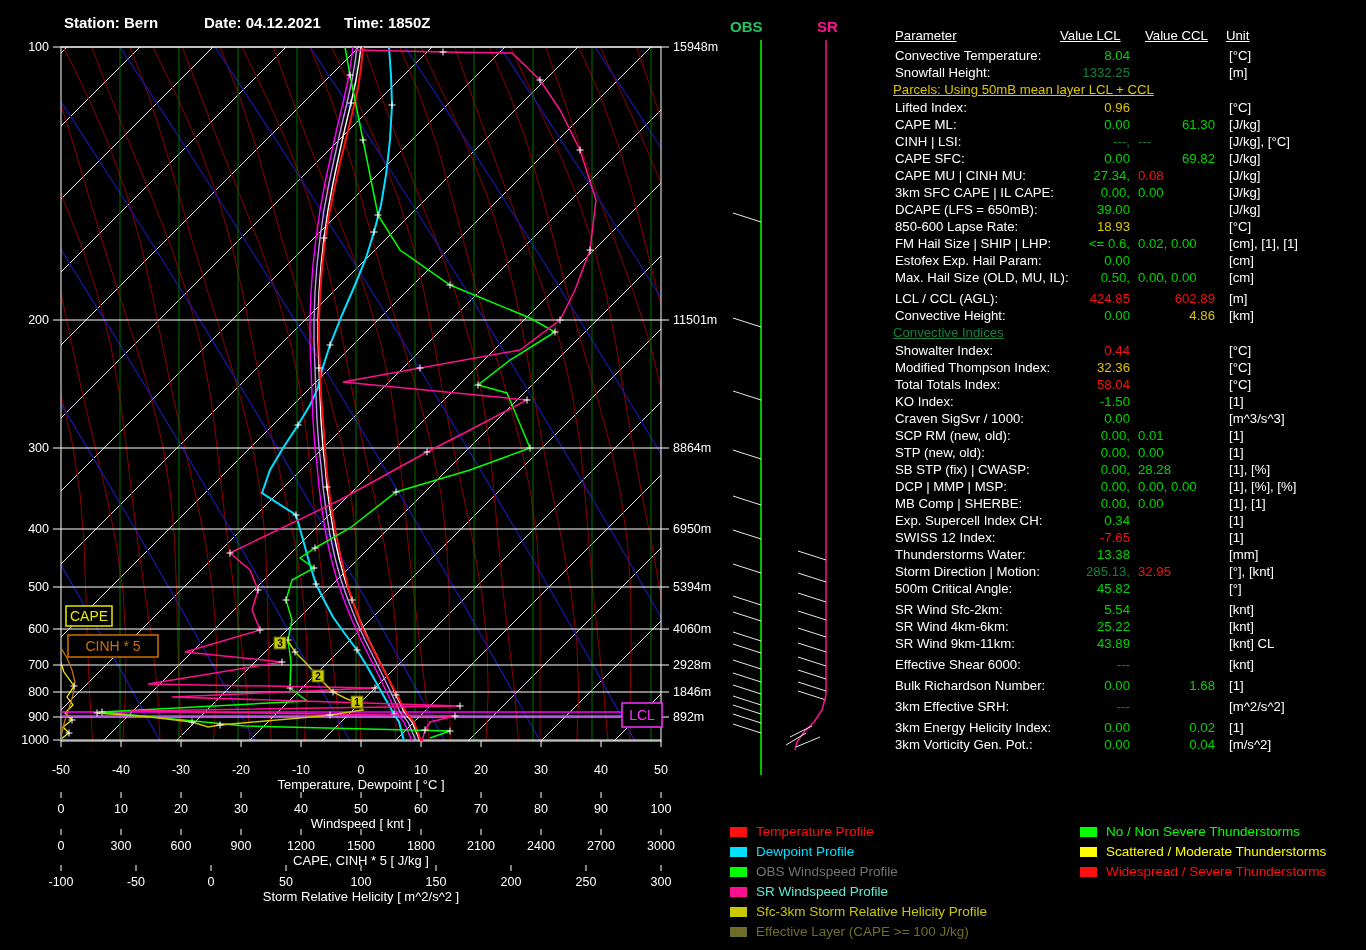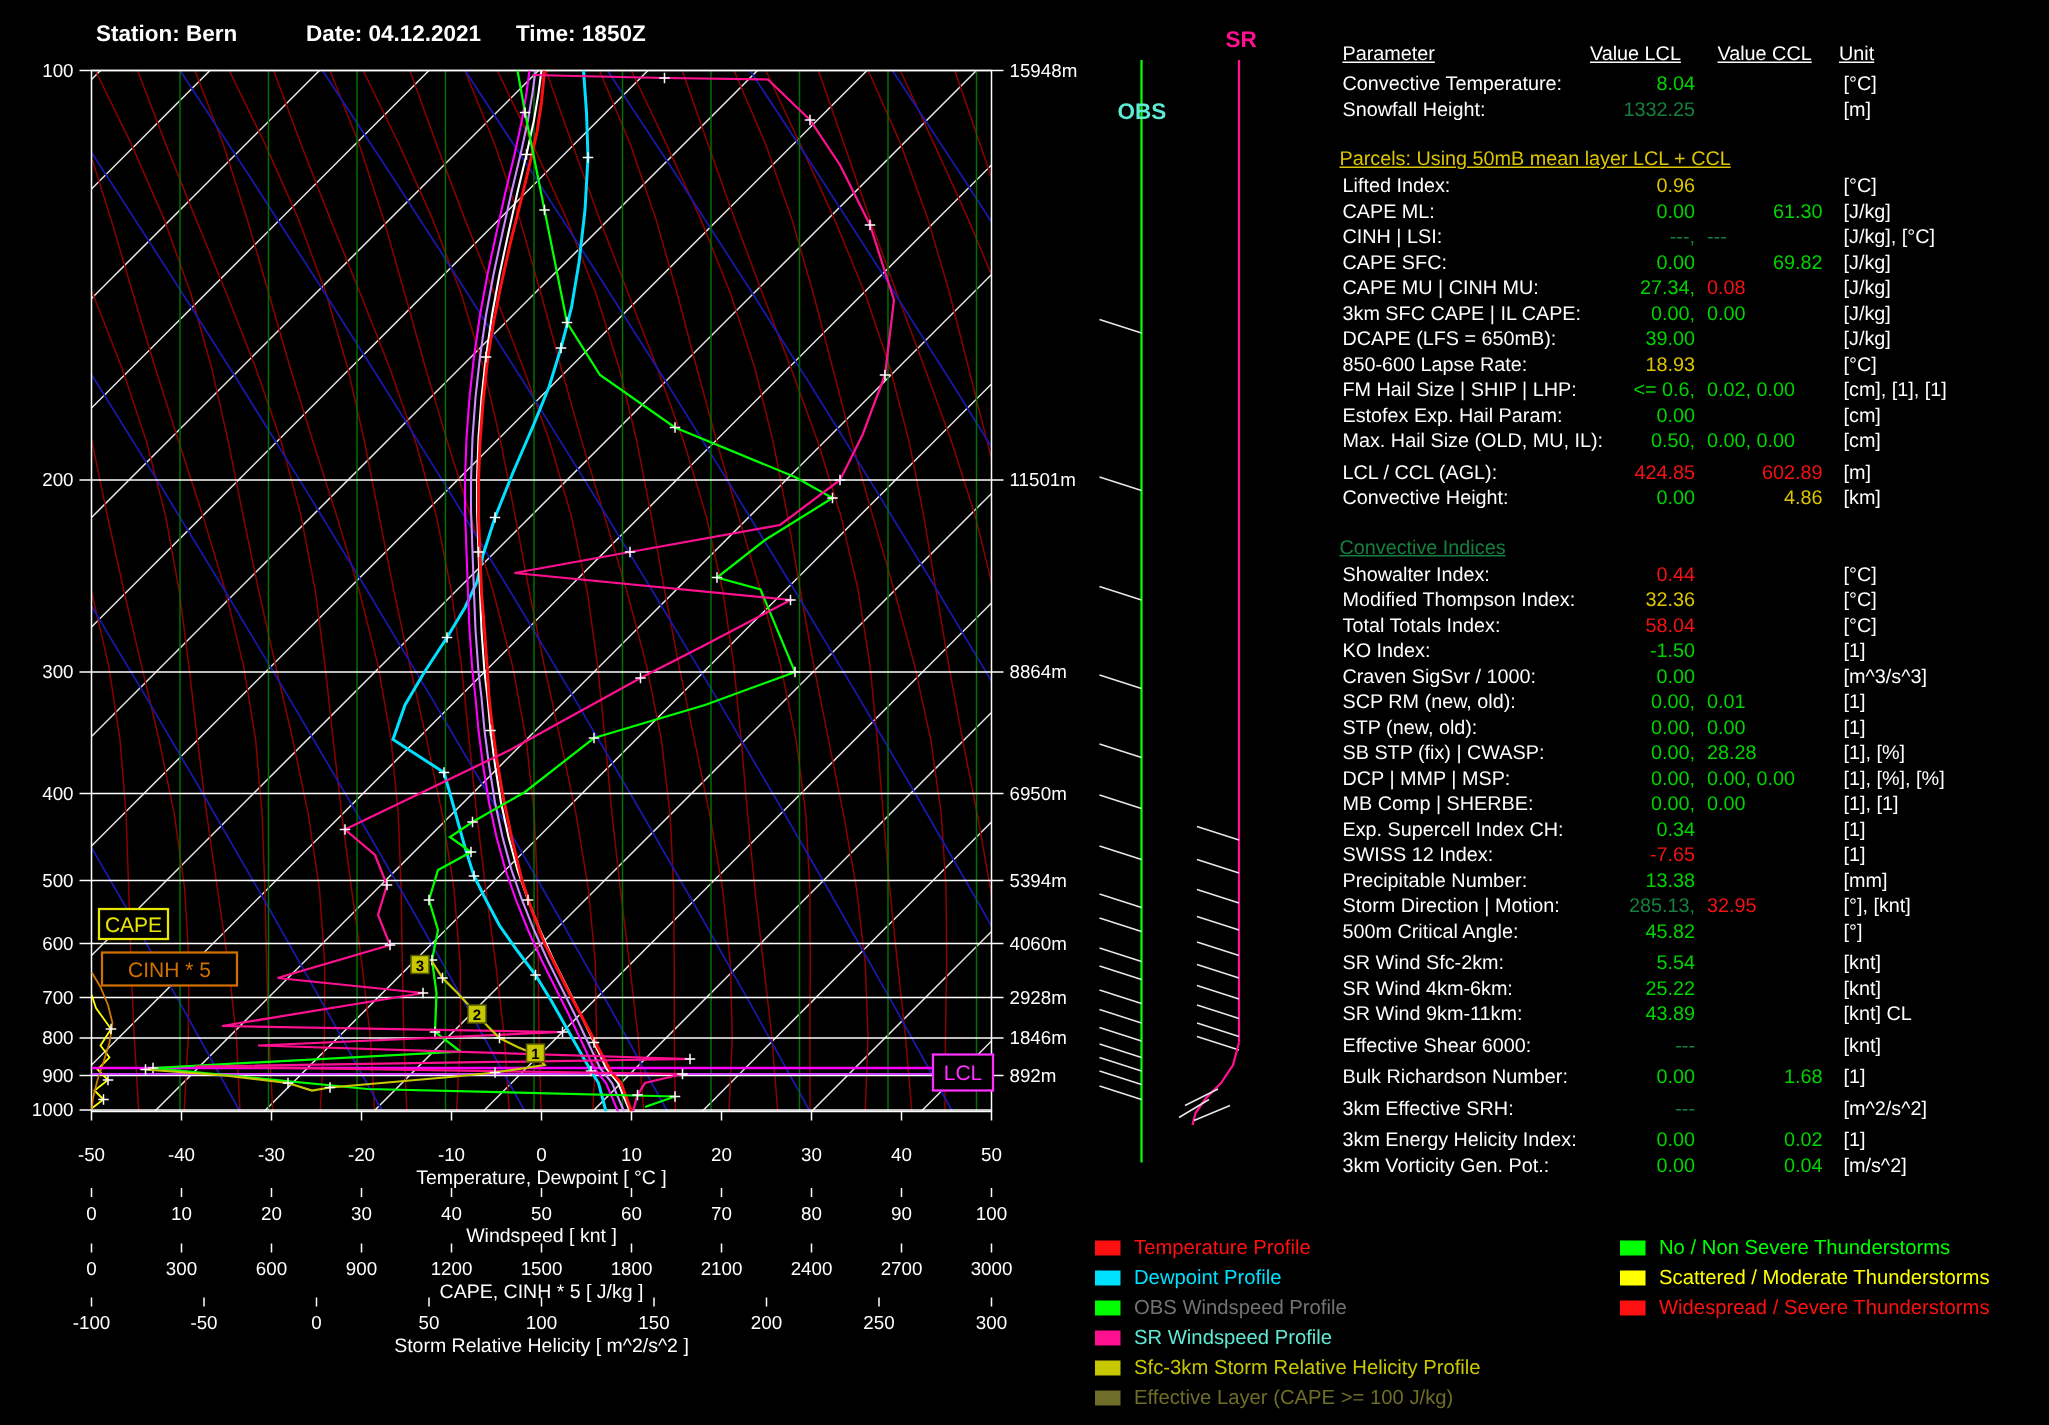--- a/index.html
+++ b/index.html
@@ -11,21 +11,21 @@
   
   #ptable{position:absolute;left:893px;top:27px;width:472px;font-size:13.2px;color:#fff;}
   .trow{position:relative;height:17px;line-height:17px;white-space:nowrap;}
   .trow .lbl{position:absolute;left:2px;}
   .trow .v1{position:absolute;left:0;width:237px;text-align:right;}
   .trow .va{position:absolute;left:245px;}
   .trow .v2{position:absolute;left:0;width:322px;text-align:right;}
   .trow .un{position:absolute;left:336px;}
   .thead{position:relative;height:20px;line-height:17px;}
   .thead span{text-decoration:underline;position:absolute;}
-  .tsection{position:relative;height:18px;line-height:18px;margin-top:16px;text-decoration:underline;white-space:nowrap;}
+  .tsection{position:relative;height:18px;line-height:18px;margin-top:0;text-decoration:underline;white-space:nowrap;}
   .gap{margin-top:4px;}
   
   .legend{position:absolute;font-size:13.5px;}
   .litem{height:20px;line-height:20px;white-space:nowrap;}
   .swatch{display:inline-block;width:17px;height:10px;margin-right:9px;vertical-align:-1px;}
   .cg{color:#00d400;} .cr{color:#f21212;} .cy{color:#ddc500;} .cw{color:#15803d;}
 </style>
 </head>
 <body>
 <div id="app">
@@ -449,21 +449,21 @@
           <line x1="826" y1="679" x2="798" y2="670" stroke="#e8e8e8" stroke-width="1"></line>
           <line x1="826" y1="691" x2="798" y2="682" stroke="#e8e8e8" stroke-width="1"></line>
           <line x1="826" y1="700" x2="798" y2="691" stroke="#e8e8e8" stroke-width="1"></line>
           <polyline points="826.0,695 822.0,710 814.0,722 804.0,732 797.0,742 795.0,750" fill="none" stroke="#ff1090" stroke-width="1.5"></polyline>
           <line x1="812" y1="726" x2="790" y2="737" stroke="#e8e8e8" stroke-width="1"></line>
           <line x1="806" y1="733" x2="786" y2="745" stroke="#e8e8e8" stroke-width="1"></line>
           <line x1="820" y1="737" x2="796" y2="747" stroke="#e8e8e8" stroke-width="1"></line>
         </g>
       </svg>
 </div>
-<div class="colhdr" style="left: 745px; color: #5eead4; margin-top: 48px;">OBS</div>
+<div class="colhdr" style="left: 730px; color: #22c55e;">OBS</div>
 <div class="colhdr" style="left: 817px; color: rgb(255, 16, 144);">SR</div>
 
 <div id="ptable">
       <div class="thead">
         <span style="left: 2px;">Parameter</span>
         <span style="left: 167px;">Value LCL</span>
         <span style="left: 252px;">Value CCL</span>
         <span style="left: 333px;">Unit</span>
       </div>
       <div class="trow">
@@ -611,21 +611,21 @@
         <span class="lbl">Exp. Supercell Index CH:</span>
         <span class="v1"><span class="cg">0.34</span></span>
         <span class="un">[1]</span>
       </div>
       <div class="trow">
         <span class="lbl">SWISS 12 Index:</span>
         <span class="v1"><span class="cr">-7.65</span></span>
         <span class="un">[1]</span>
       </div>
       <div class="trow">
-        <span class="lbl">Precipitable Number:</span>
+        <span class="lbl">Thunderstorms Water:</span>
         <span class="v1"><span class="cg">13.38</span></span>
         <span class="un">[mm]</span>
       </div>
       <div class="trow">
         <span class="lbl">Storm Direction | Motion:</span>
         <span class="v1"><span class="cw">285.13,</span></span>
         <span class="va"><span class="cr">32.95</span></span>
         <span class="un">[°], [knt]</span>
       </div>
       <div class="trow">

